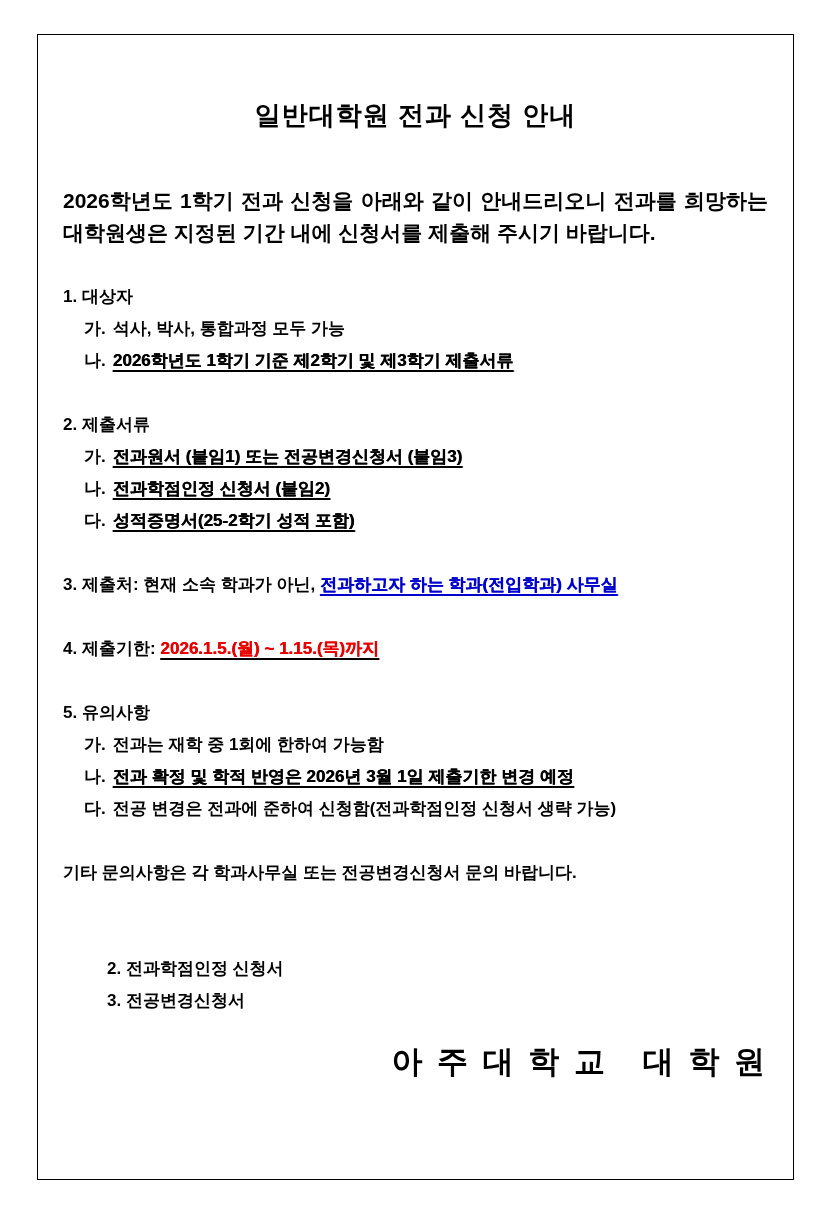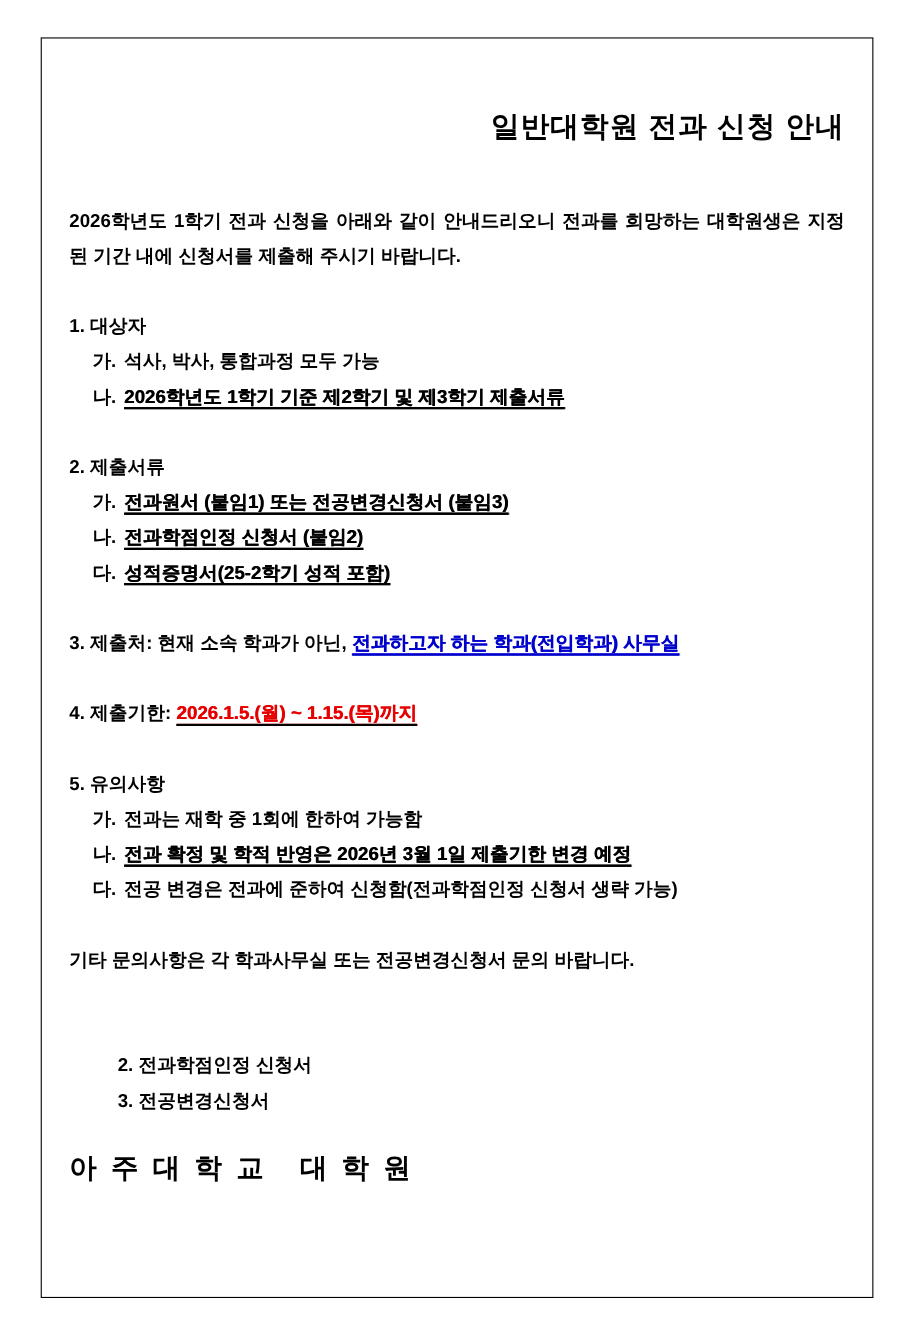--- a/index.html
+++ b/index.html
@@ -20,26 +20,26 @@
     height: 1146px;
     border: 1px solid #000000;
     box-sizing: border-box;
     padding: 63px 25px 0 25px;
     overflow: hidden;
   }
   .title {
     margin: 0;
     font-size: 26px;
     line-height: 34px;
-    text-align: right;
+    text-align: center;
     letter-spacing: 1px;
   }
   .intro {
     margin: 53px 0 0 0;
-    font-size: 17px;
+    font-size: 21px;
     line-height: 32px;
     text-align: justify;
     word-break: break-all;
   }
   .section { margin-top: 32px; }
   .big-gap  { margin-top: 64px; }
   .line {
     font-size: 17px;
     line-height: 32px;
   }
@@ -57,23 +57,23 @@
     margin-top: 11px;
   }
   .red {
     color: var(--red, #e60000);
     text-decoration-color: #000000;
   }
   .att-item { margin-left: 9px; }
   .att-sub { padding-left: 44px; }
   .footer {
     margin-top: 25px;
-    font-size: 25px;
+    font-size: 31px;
     line-height: 40px;
-    text-align: left;
+    text-align: right;
     letter-spacing: 3px;
     white-space: pre;
   }
 </style>
 </head>
 <body>
 
 <div class="sheet">
 
   <h1 class="title">일반대학원 전과 신청 안내</h1>

